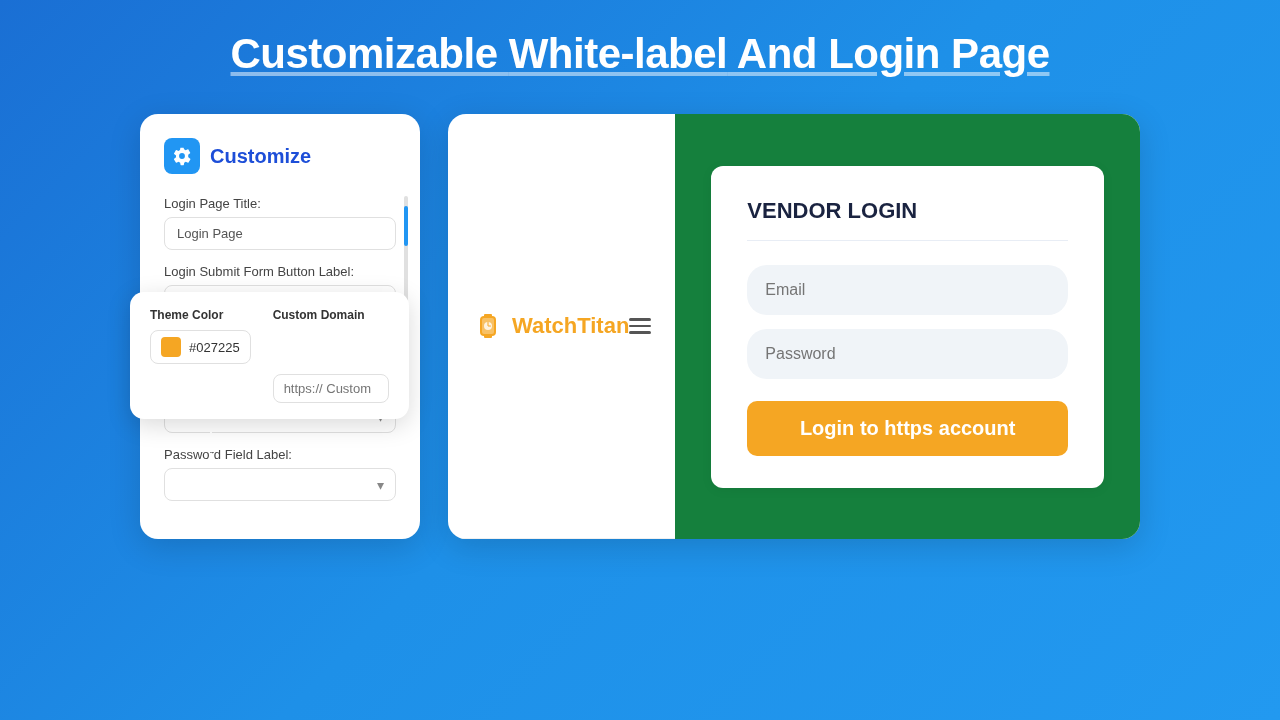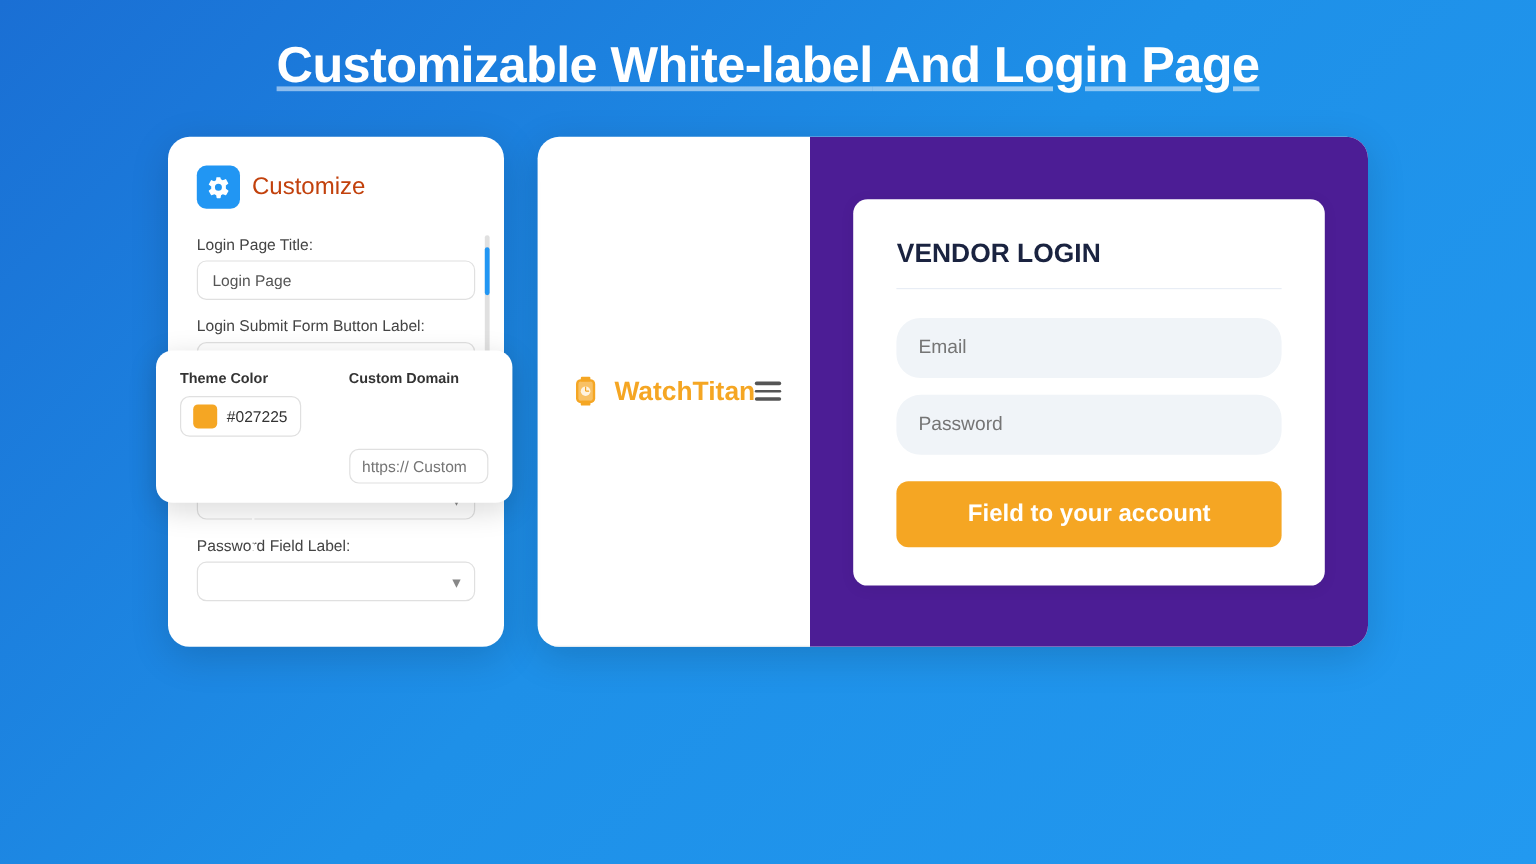--- a/index.html
+++ b/index.html
@@ -66,22 +66,22 @@
       border-radius: 8px;
       display: flex;
       align-items: center;
       justify-content: center;
       color: white;
       font-size: 18px;
     }
 
     .customize-title {
       font-size: 20px;
-      font-weight: 400;
-      color: #c2410c;
+      font-weight: 700;
+      color: #1d4ed8;
     }
 
     .form-label {
       font-size: 13px;
       color: #444;
       margin-bottom: 6px;
       font-weight: 500;
     }
 
     .form-input {
@@ -152,21 +152,21 @@
     .theme-card {
       position: absolute;
       left: -10px;
       bottom: 120px;
       background: #ffffff;
       border-radius: 14px;
       padding: 16px 20px;
       box-shadow: 0 6px 24px rgba(0,0,0,0.15);
       z-index: 10;
       display: flex;
-      gap: 40px;
+      gap: 22px;
       align-items: flex-start;
     }
 
     .theme-section label {
       font-size: 12px;
       color: #333;
       font-weight: 600;
       display: block;
       margin-bottom: 8px;
     }
@@ -262,21 +262,21 @@
     }
 
     .hamburger-line {
       width: 22px;
       height: 2.5px;
       background: #555;
       border-radius: 2px;
     }
 
     .preview-body {
-      background: #4c1d95;
+      background: #15803d;
       flex: 1;
       padding: 12px 36px;
       display: flex;
       flex-direction: column;
       justify-content: center;
     }
 
     .login-card {
       background: #ffffff;
       border-radius: 12px;
@@ -422,18 +422,18 @@
     </div>
 
     <div class="preview-body">
       <div class="login-card">
         <div class="vendor-login-title">VENDOR LOGIN</div>
 
         <input class="login-field" type="text" placeholder="Email" style="">
 
         <input class="login-field" type="password" placeholder="Password" style="">
 
-        <button class="login-button">Field to your account</button>
+        <button class="login-button">Login to https account</button>
       </div>
     </div>
   </div>
 
 </div>
 
 </body></html>

